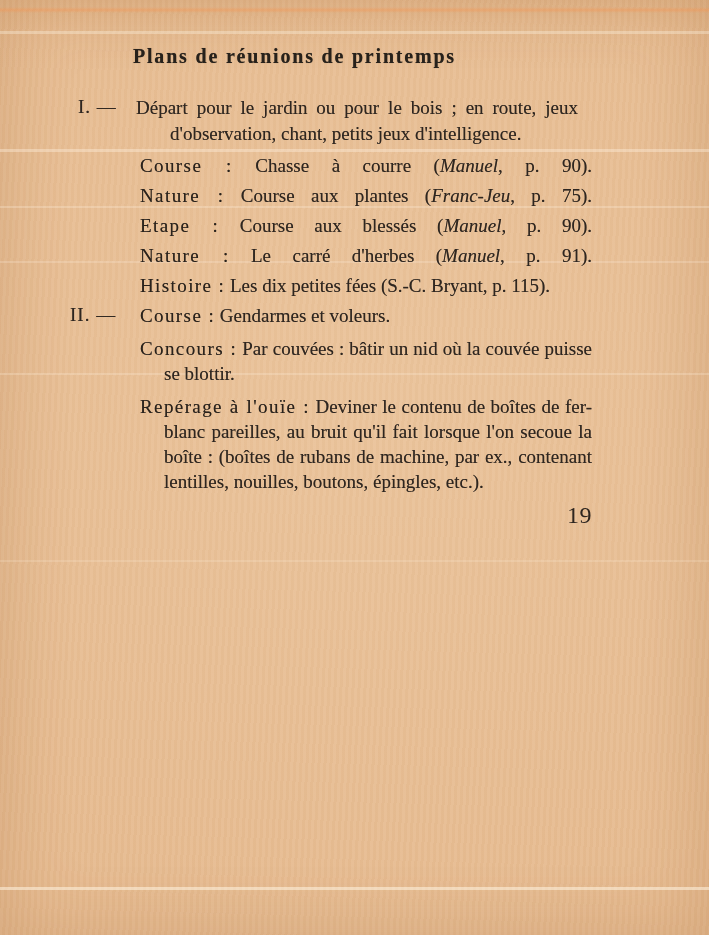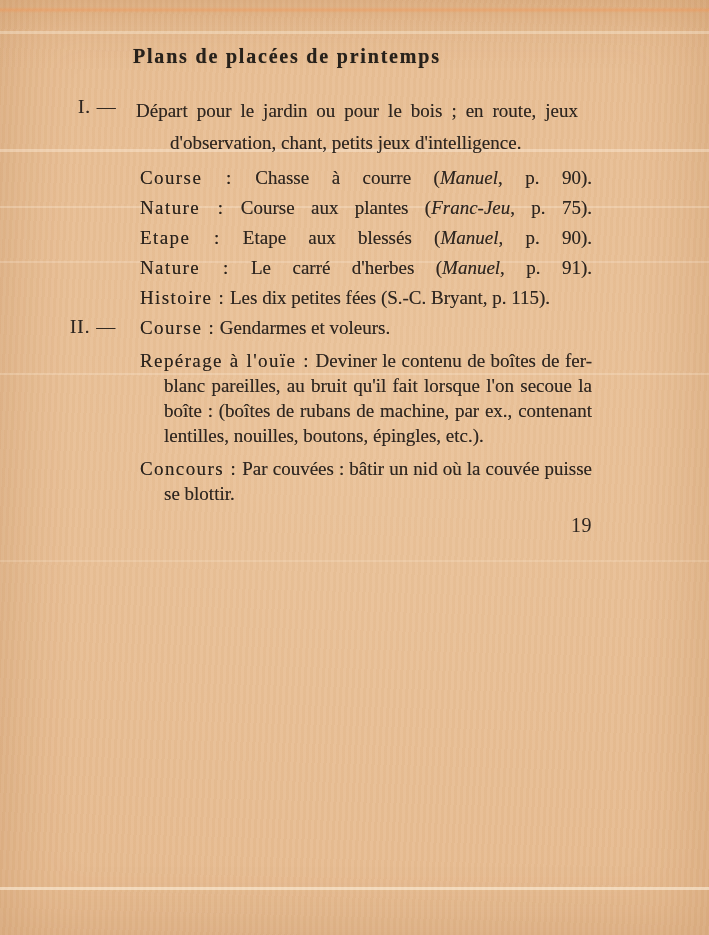--- a/index.html
+++ b/index.html
@@ -51,21 +51,21 @@
     top: 1px;
     font-size: 19px;
     letter-spacing: 1px;
     white-space: nowrap;
   }
   .section-1 .marker { left: -62px; }
   .section-2 .marker { left: -70px; }
 
   .intro {
     margin: 0 14px 6px 0;
-    line-height: 32px;
+    line-height: 26px;
     text-align: justify;
     padding-left: 30px;
     text-indent: -34px;
   }
   .note { margin: 0 0 9px 0; line-height: 24px; }
 
   .entry {
     margin: 0 0 4px 0;
     line-height: 26px;
     text-align: justify;
@@ -78,66 +78,66 @@
     font-weight: 400;
     letter-spacing: 1.4px;
     color: #29221c;
   }
   .entry .book { font-style: italic; }
 
   .pageno {
     margin: 8px 0 0 140px;
     width: 452px;
     text-align: right;
-    font-size: 20px;
+    font-size: 24px;
     letter-spacing: 0.5px;
   }
 </style>
 </head>
 <body>
 
 <div class="page">
 
   <div class="streak orange"></div>
   <div class="streak s1"></div>
   <div class="streak s2"></div>
   <div class="streak s3"></div>
   <div class="streak s4"></div>
   <div class="streak s5"></div>
   <div class="streak s6"></div>
   <div class="streak crease"></div>
 
-  <h1 class="title">Plans de placées de printemps</h1>
+  <h1 class="title">Plans de réunions de printemps</h1>
 
   <section class="section section-1">
     <span class="marker">I. —</span>
 
     <p class="intro">Départ pour le jardin ou pour le bois ; en route, jeux d'observation, chant, petits jeux d'intelligence.</p>
 
 
     <p class="entry stretch"><b class="label">Course :</b> <span>Chasse à courre (</span><span class="book">Manuel</span><span>, p. 90).</span></p>
 
 
     <p class="entry stretch"><b class="label">Nature :</b> <span>Course aux plantes (</span><span class="book">Franc-Jeu</span><span>, p. 75).</span></p>
 
-    <p class="entry stretch"><b class="label">Etape :</b> <span>Etape aux blessés (</span><span class="book">Manuel</span><span>, p. 90).</span></p>
+    <p class="entry stretch"><b class="label">Etape :</b> <span>Course aux blessés (</span><span class="book">Manuel</span><span>, p. 90).</span></p>
 
     <p class="entry stretch"><b class="label">Nature :</b> <span>Le carré d'herbes (</span><span class="book">Manuel</span><span>, p. 91).</span></p>
 
 
     <p class="entry"><b class="label">Histoire :</b> <span>Les dix petites fées (S.-C. Bryant, p. 115).</span><span class="book"></span><span></span></p>
 
   </section>
 
   <section class="section section-2">
     <span class="marker">II. —</span>
 
     <p class="entry"><b class="label">Course :</b> <span>Gendarmes et voleurs.</span><span class="book"></span><span></span></p>
 
+    <p class="entry"><b class="label">Concours :</b> <span>Par couvées : bâtir un nid où la couvée puisse se blottir.</span><span class="book"></span><span></span></p>
+
     <p class="entry"><b class="label">Repérage à l'ouïe :</b> <span>Deviner le contenu de boîtes de fer-blanc pareilles, au bruit qu'il fait lorsque l'on secoue la boîte : (boîtes de rubans de machine, par ex., contenant lentilles, nouilles, boutons, épingles, etc.).</span><span class="book"></span><span></span></p>
-
-    <p class="entry"><b class="label">Concours :</b> <span>Par couvées : bâtir un nid où la couvée puisse se blottir.</span><span class="book"></span><span></span></p>
 
   </section>
 
   <div class="pageno">19</div>
 
 </div>
 
 </body></html>

